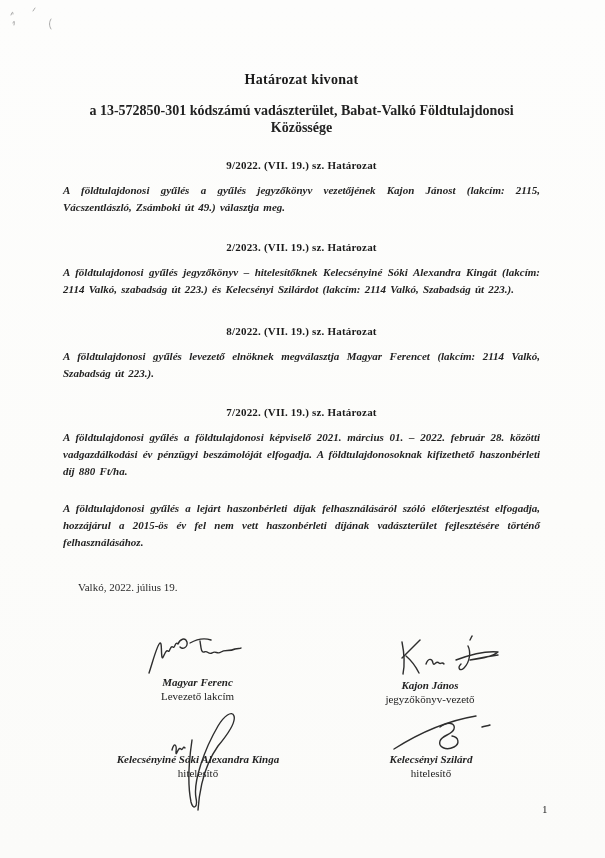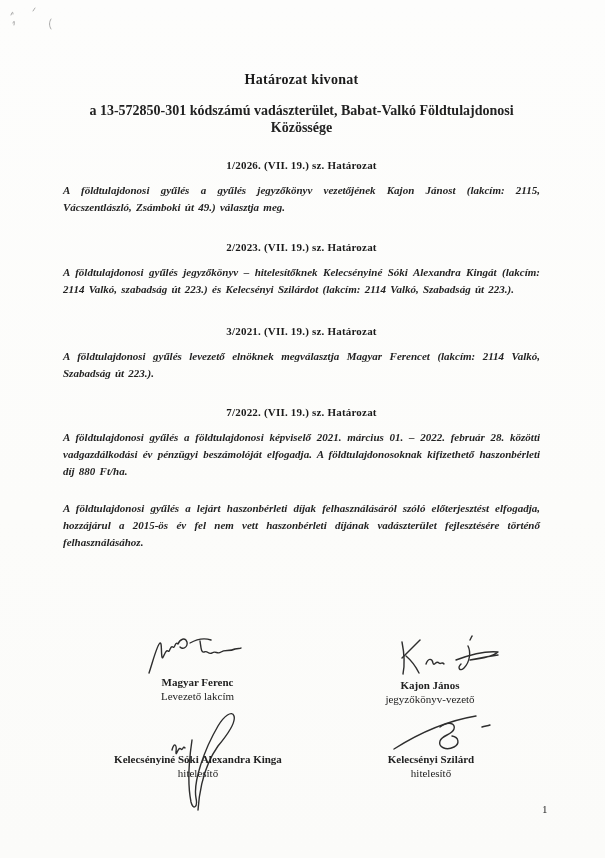--- a/index.html
+++ b/index.html
@@ -62,21 +62,21 @@
     color: #2a2a2a;
   }
   .sig-text {
     position: absolute;
     text-align: center;
     font-size: 11px;
     line-height: 14px;
     color: #222;
     white-space: nowrap;
   }
-  .sig-text .sig-name { font-weight: bold; display: block; }
+  .sig-text .sig-name { font-weight: bold; display: block; font-style: italic; }
   .sig-text .sig-role { font-weight: normal; display: block; }
   .sig-svg { position: absolute; }
   .sig-svg path {
     fill: none;
     stroke: #2e2e2e;
     stroke-width: 1.4;
     stroke-linecap: round;
     stroke-linejoin: round;
   }
   .corner-marks { position: absolute; left: 4px; top: 6px; }
@@ -108,43 +108,44 @@
   </svg>
 
   <div class="content">
     <h1 class="doc-title">Határozat kivonat</h1>
 
     <div class="subtitle">
       <div>a 13-572850-301 kódszámú vadászterület, Babat-Valkó Földtulajdonosi Közössége</div>
     </div>
 
     <section class="sec1">
-      <h2>1/2026. (VII. 19.) sz. Határozat</h2>
+      <h2>9/2022. (VII. 19.) sz. Határozat</h2>
       <p>A földtulajdonosi gyűlés a gyűlés jegyzőkönyv vezetőjének Kajon Jánost (lakcím: 2115, Vácszentlászló, Zsámboki út 49.) választja meg.</p>
     </section>
 
     <section class="sec2">
       <h2>2/2023. (VII. 19.) sz. Határozat</h2>
       <p>A földtulajdonosi gyűlés jegyzőkönyv – hitelesítőknek Kelecsényiné Sóki Alexandra Kingát (lakcím: 2114 Valkó, szabadság út 223.) és Kelecsényi Szilárdot (lakcím: 2114 Valkó, Szabadság út 223.).</p>
     </section>
 
     <section class="sec3">
-      <h2>3/2021. (VII. 19.) sz. Határozat</h2>
+      <h2>8/2022. (VII. 19.) sz. Határozat</h2>
       <p>A földtulajdonosi gyűlés levezető elnöknek megválasztja Magyar Ferencet (lakcím: 2114 Valkó, Szabadság út 223.).</p>
     </section>
 
     <section class="sec4">
       <h2>7/2022. (VII. 19.) sz. Határozat</h2>
       <p>A földtulajdonosi gyűlés a földtulajdonosi képviselő 2021. március 01. – 2022. február 28. közötti vadgazdálkodási év pénzügyi beszámolóját elfogadja. A földtulajdonosoknak kifizethető haszonbérleti díj 880 Ft/ha.</p>
     </section>
 
     <section class="sec5">
       <p>A földtulajdonosi gyűlés a lejárt haszonbérleti díjak felhasználásáról szóló előterjesztést elfogadja, hozzájárul a 2015-ös év fel nem vett haszonbérleti díjának vadászterület fejlesztésére történő felhasználásához.</p>
     </section>
 
+    <p class="date-line">Valkó, 2022. július 19.</p>
   </div>
 
   <svg class="sig-svg" style="left:145px; top:631px;" width="100" height="46" viewBox="0 0 100 46">
     <path d="M4,42 C8,30 12,14 15,12 C17,11 16,22 17,26 C18,30 20,18 23,20 C25,22 25,14 28,16 C30,18 30,10 33,13 C35,8 40,6 42,11 C43,16 38,19 35,16"></path>
     <path d="M45,12 C52,8 60,7 66,9"></path>
     <path d="M55,10 C56,16 56,22 59,21 C63,19 63,24 67,22 C71,19 72,24 76,21 C80,18 84,21 90,18 C93,17 95,18 96,17"></path>
   </svg>
 
   <svg class="sig-svg" style="left:392px; top:634px;" width="112" height="46" viewBox="0 0 112 46">
     <path d="M10,8 C12,18 13,30 11,40"></path>

